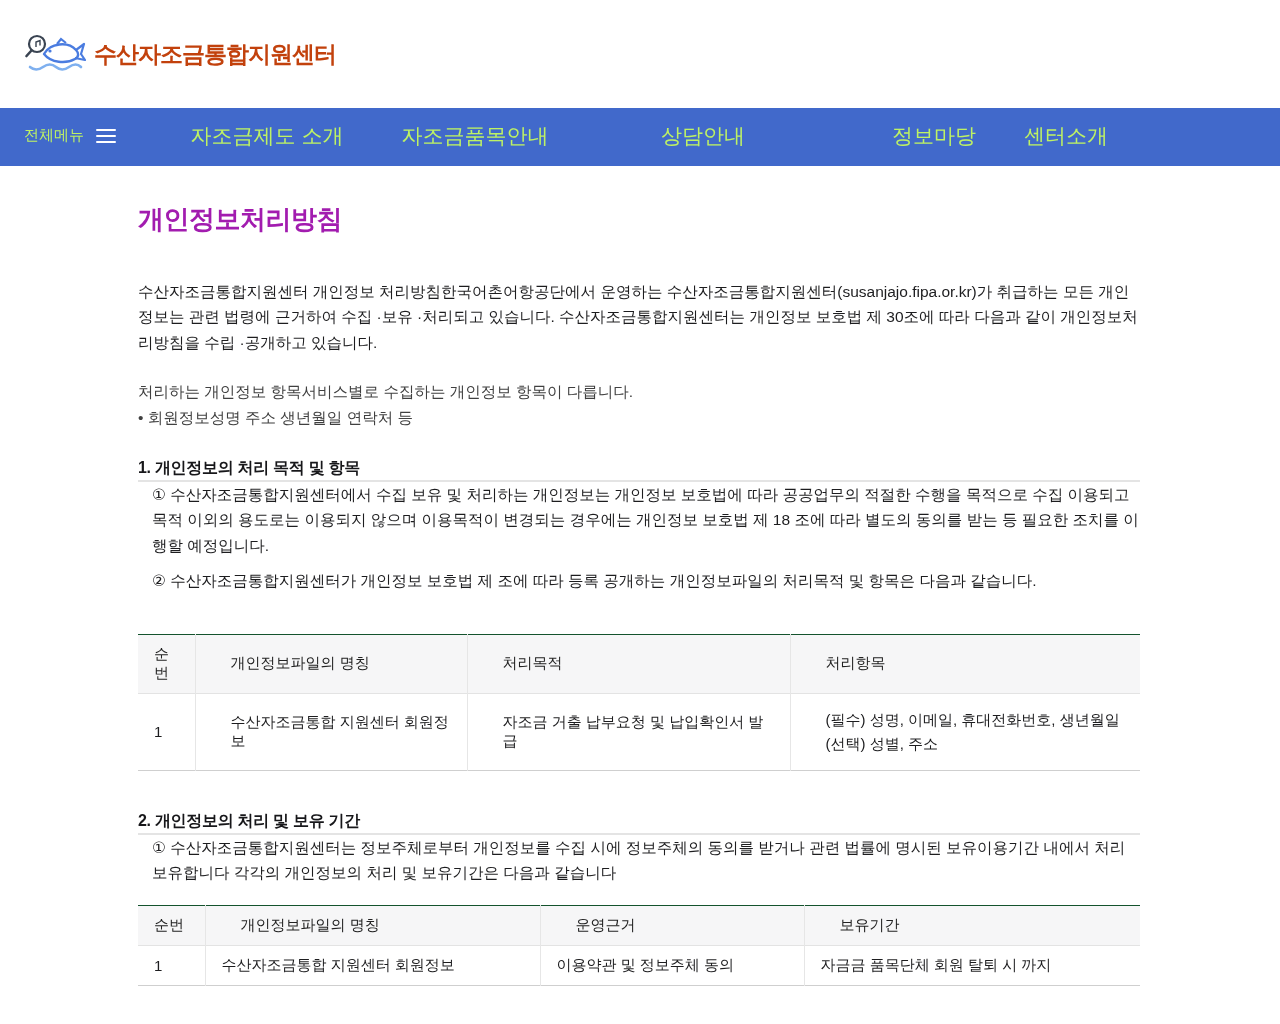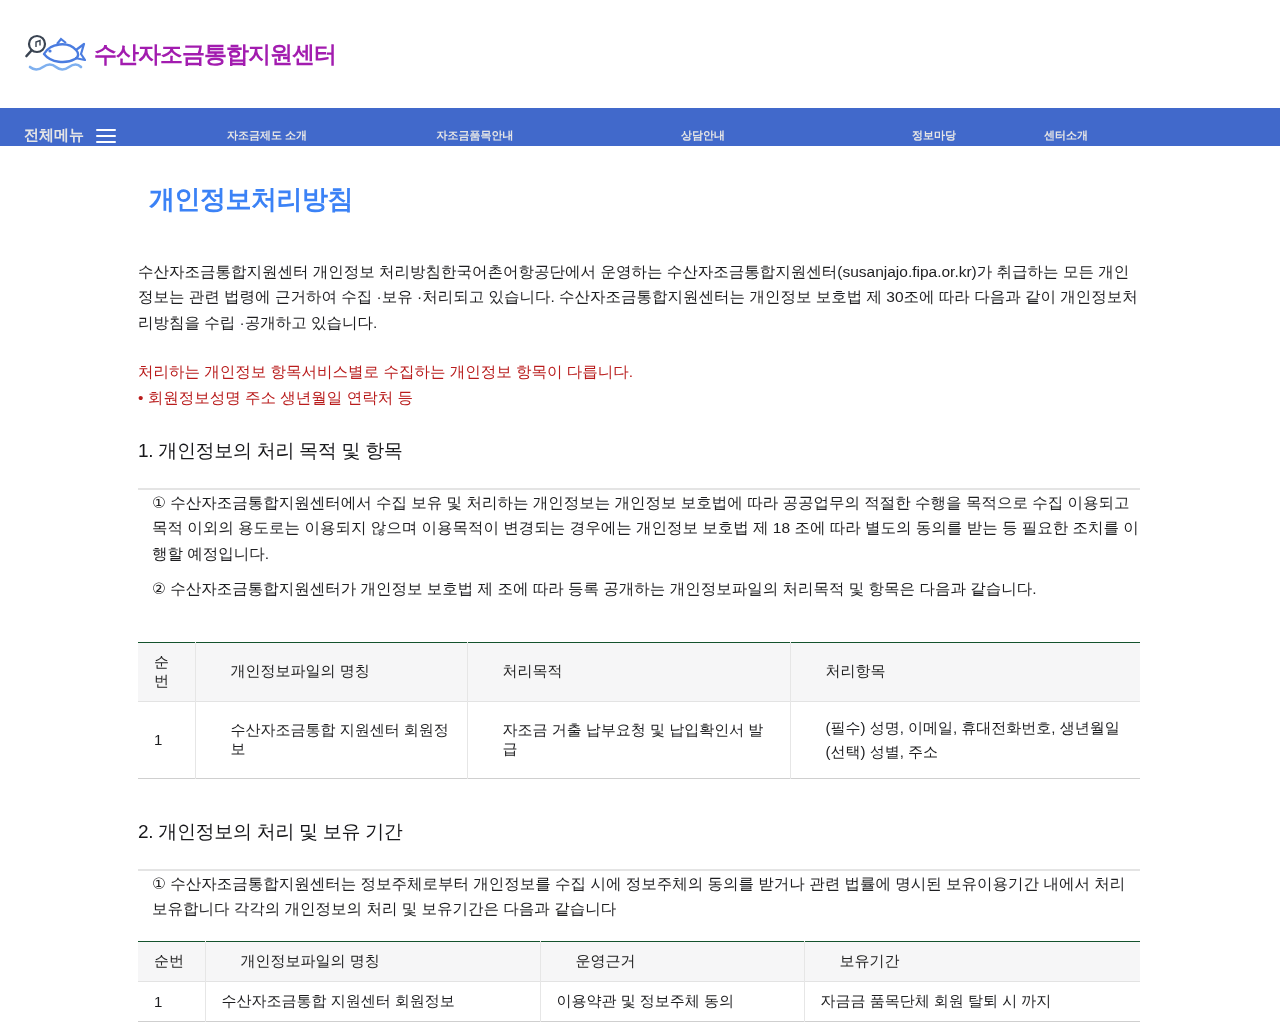--- a/index.html
+++ b/index.html
@@ -3,45 +3,45 @@
 <meta charset="utf-8">
 <style>
   * { margin:0; padding:0; box-sizing:border-box; }
   html,body { width:1280px; height:1024px; overflow:hidden; background:#fff;
               font-family:"Liberation Sans","DejaVu Sans",sans-serif; }
   body { position:relative; color:#222; }
 
   
   .site-header { height:108px; background:#fff; display:flex; align-items:center; padding:0 24px; }
   .logo { display:flex; align-items:center; gap:8px; cursor:pointer; }
-  .logo-text { font-size:23px; font-weight:700; color:#a21caf; letter-spacing:-1px; }
+  .logo-text { font-size:23px; font-weight:700; color:#c2410c; letter-spacing:-1px; }
 
   
-  .main-nav { position:relative; height:38px; background:#4169cb; color:#e5e5e5;font-weight:bold; }
+  .main-nav { position:relative; height:58px; background:#4169cb; color:#bef264; }
   .nav-all { position:absolute; left:24px; top:0; height:55px; display:flex; align-items:center; gap:12px;
              font-size:15px; cursor:pointer; }
   .burger { display:inline-flex; flex-direction:column; gap:4px; }
   .burger span { display:block; width:20px; height:2px; background:#fff; border-radius:1px; }
   .nav-item { position:absolute; top:0; height:55px; display:flex; align-items:center;
-              transform:translateX(-50%); font-size:11px; cursor:pointer; white-space:nowrap; }
+              transform:translateX(-50%); font-size:21px; cursor:pointer; white-space:nowrap; }
   .nav-item:nth-of-type(2){ left:267px; }
   .nav-item:nth-of-type(3){ left:475px; }
   .nav-item:nth-of-type(4){ left:703px; }
   .nav-item:nth-of-type(5){ left:934px; }
   .nav-item:nth-of-type(6){ left:1066px; }
   .nav-item:nth-of-type(7){ left:1230px; }
 
   
   .content { width:1002px; margin:0 0 0 138px; }
-  .page-title { margin-top:36px; font-size:26px; font-weight:700; color:#3b82f6; letter-spacing:-0.5px;margin-left:11px; }
+  .page-title { margin-top:36px; font-size:26px; font-weight:700; color:#a21caf; letter-spacing:-0.5px; }
   .intro { margin-top:42px; font-size:15.5px; line-height:1.64; color:#1d1d1f; }
-  .note { margin-top:24px; font-size:15.5px; line-height:1.64; color:#b91c1c; }
+  .note { margin-top:24px; font-size:15.5px; line-height:1.64; color:#404040; }
 
-  .section-heading { margin-top:28px; padding-bottom:24px; border-bottom:2px solid #e4e4e4;
-                     font-size:19px; font-weight:400; color:#17171a; letter-spacing:-0.3px; }
+  .section-heading { margin-top:28px; padding-bottom:1px; border-bottom:2px solid #e4e4e4;
+                     font-size:16px; font-weight:700; color:#17171a; letter-spacing:-0.3px; }
   .clause { padding-left:14px; font-size:15.5px; line-height:1.64; color:#1d1d1f; }
   .clause + .clause { margin-top:10px; }
 
   table { width:100%; border-collapse:collapse; margin-top:40px; font-size:15px; color:#1d1d1f;
           border-top:1px solid #14532d; border-bottom:1px solid #cfcfcf; }
   thead th { background:#f6f6f7; font-weight:400; text-align:left; padding:10px 16px; color:#222; }
   tbody td { padding:14px 16px; border-top:1px solid #e3e3e3; background:#fff; }
   th + th, td + td { border-left:1px solid #e6e6e6;padding-left:35px; }
   .t1 col.c-no{ width:57px; } .t1 col.c-name{ width:272px; } .t1 col.c-purpose{ width:323px; }
   .t2 col.c-no{ width:67px; } .t2 col.c-name{ width:335px; } .t2 col.c-basis{ width:264px; }

